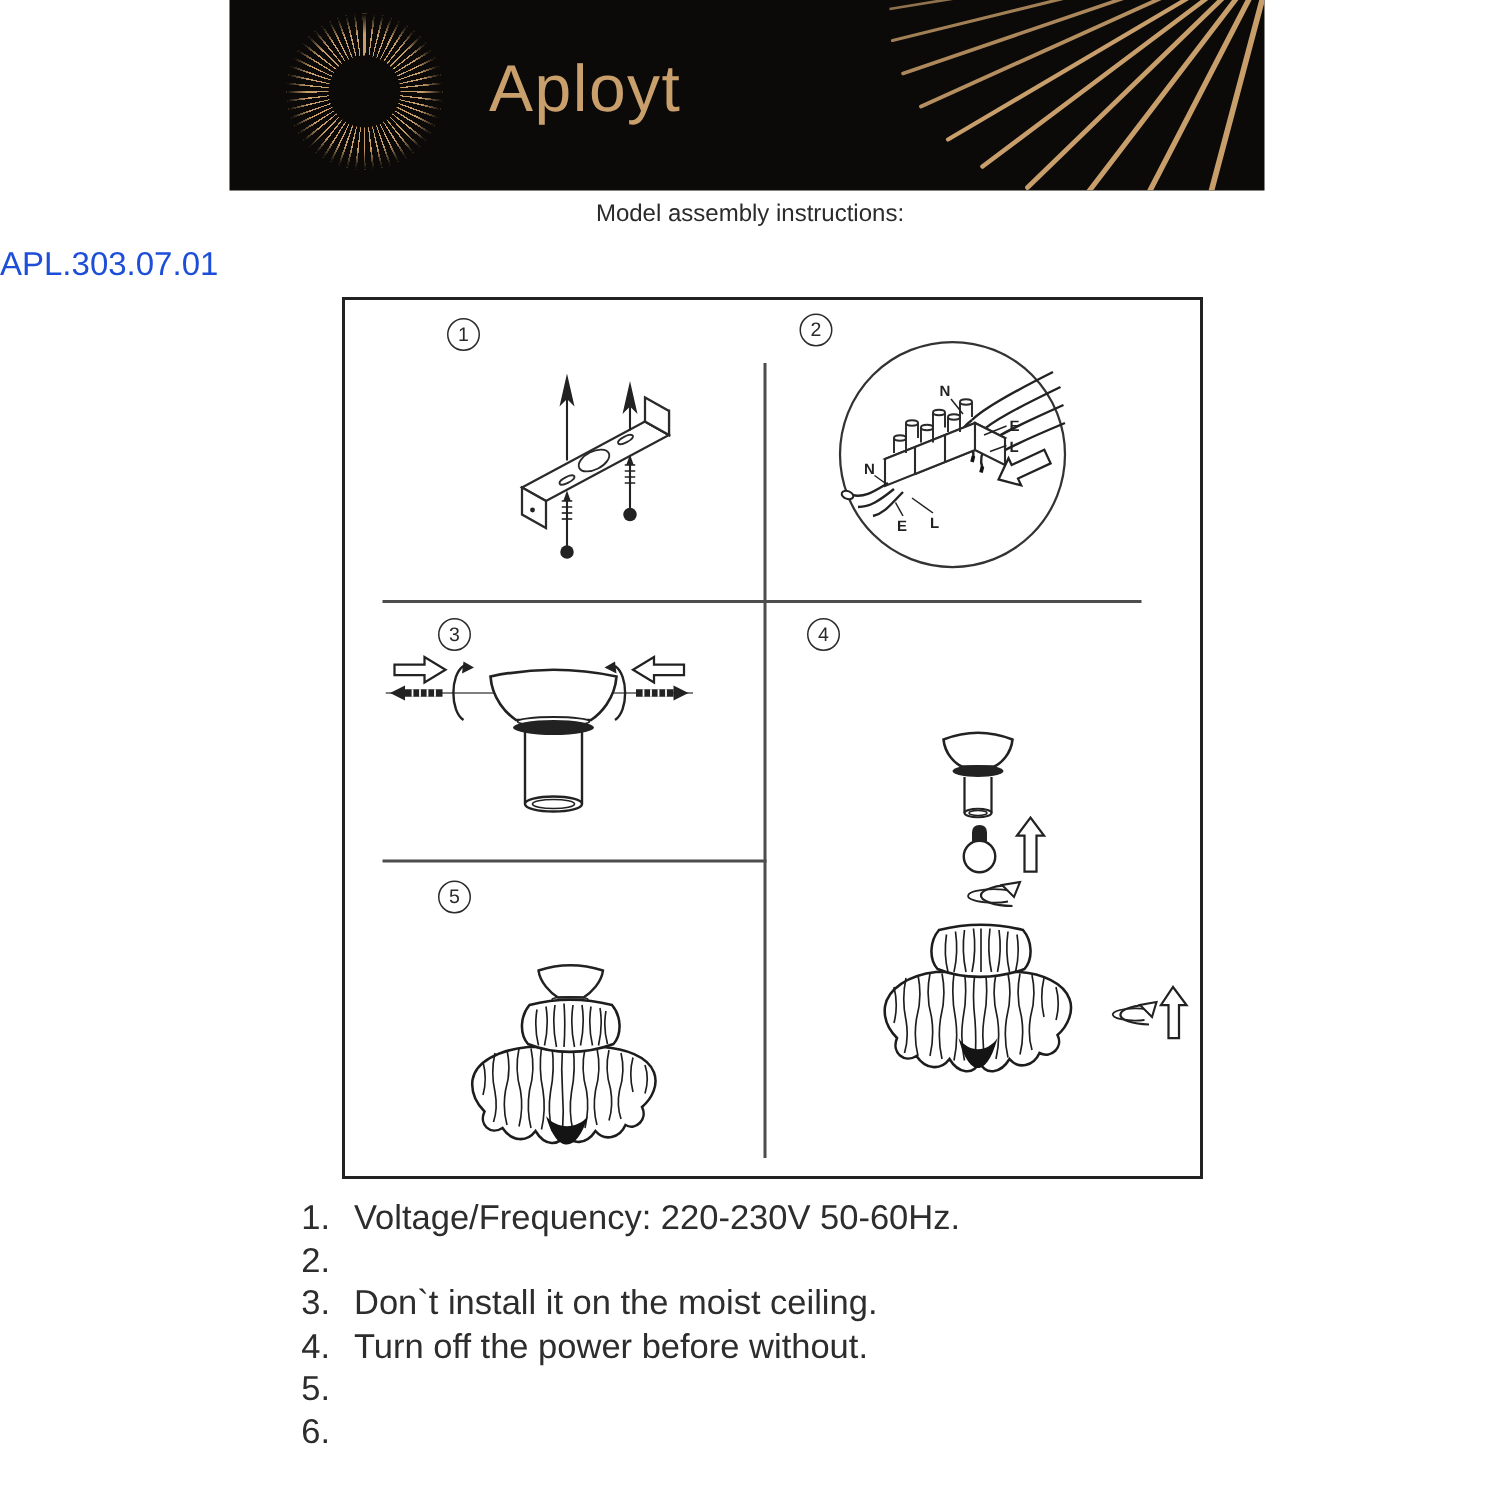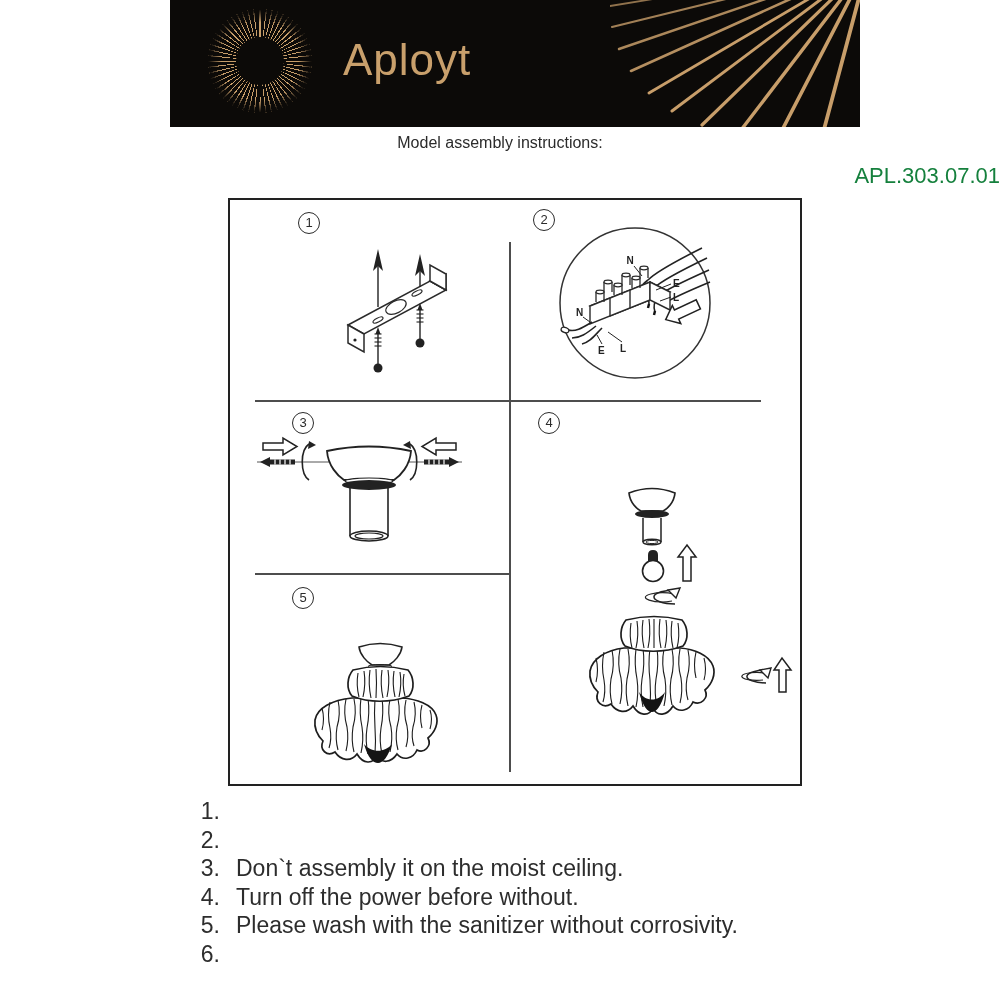--- a/index.html
+++ b/index.html
@@ -1,32 +1,32 @@
 <!DOCTYPE html>
 <html><head>
 <meta charset="utf-8">
 <style>
   html,body{margin:0;padding:0;}
   body{
     width:1000px;height:1000px;position:relative;background:#ffffff;
     font-family:"Liberation Sans", sans-serif;color:#2b2b2b;overflow:hidden;
   }
   
-  .banner{position:absolute;left:170px;top:0;width:690px;height:127px;background:#0c0a08;overflow:hidden;}
+  .banner{position:absolute;left:153px;top:0;width:690px;height:127px;background:#0c0a08;overflow:hidden;}
   .sun{position:absolute;left:38px;top:9px;width:104px;height:104px;border-radius:50%;
        background:repeating-conic-gradient(#c89e6a 0 1.5deg, rgba(0,0,0,0) 1.5deg 6.4deg);}
   .sun i{content:"";position:absolute;inset:0;border-radius:50%;
        background:radial-gradient(closest-side, rgba(12,10,8,0) 74%, #0c0a08 99%);display:block;}
   .sun b{position:absolute;inset:28px;border-radius:50%;background:#0c0a08;display:block;}
   .wordmark{position:absolute;left:173px;top:30px;font-size:44px;line-height:60px;
        color:#c9a06c;letter-spacing:1px;font-weight:400;}
   .rays{position:absolute;right:0;top:0;}
   
   .title{position:absolute;left:0;top:134px;width:1000px;text-align:center;font-size:16px;color:#2b2b2b;}
-  .model{position:absolute;left:0;top:163px;width:1000px;text-align:right;font-size:22px;color:#15803d;}
+  .model{position:absolute;left:0;top:163px;width:1000px;text-align:left;font-size:22px;color:#1d4ed8;}
   
   .box{position:absolute;left:228px;top:198px;width:570px;height:584px;border:2px solid #222;background:#fff;}
   .vline{position:absolute;left:279px;top:42px;width:2px;height:530px;background:#4d4d4d;}
   .hline1{position:absolute;left:25px;top:200px;width:506px;height:2px;background:#4d4d4d;}
   .hline2{position:absolute;left:25px;top:373px;width:256px;height:2px;background:#4d4d4d;}
   .badge{position:absolute;width:20px;height:20px;border:1.5px solid #2b2b2b;border-radius:50%;
        font-size:13px;line-height:20px;text-align:center;color:#2b2b2b;}
   .b1{left:68px;top:12px;} .b2{left:303px;top:9px;} .b3{left:62px;top:212px;}
   .b4{left:308px;top:212px;} .b5{left:62px;top:387px;}
   .d{position:absolute;}
@@ -313,32 +313,32 @@
         <path d="M98,35 q2,12 -1,25"></path>
         <path d="M102,37 q-2,11 1,22"></path>
     </g>
     <path d="M62,107 C66,121 71,126 76,126 C81,126 86,120 90,107 C83,116 69,116 62,107 Z" fill="#141414"></path>
   </svg>
 </div>
 
 <div class="notes">
   <div class="note">
     <span class="num">1.</span>
+    <span class="txt">Voltage/Frequency: 220-230V 50-60Hz.</span>
   </div>
   <div class="note">
     <span class="num">2.</span>
   </div>
   <div class="note">
     <span class="num">3.</span>
-    <span class="txt">Don`t assembly it on the moist ceiling.</span>
+    <span class="txt">Don`t install it on the moist ceiling.</span>
   </div>
   <div class="note">
     <span class="num">4.</span>
     <span class="txt">Turn off the power before without.</span>
   </div>
   <div class="note">
     <span class="num">5.</span>
-    <span class="txt">Please wash with the sanitizer without corrosivity.</span>
   </div>
   <div class="note">
     <span class="num">6.</span>
   </div>
 </div>
 
 </body></html>

